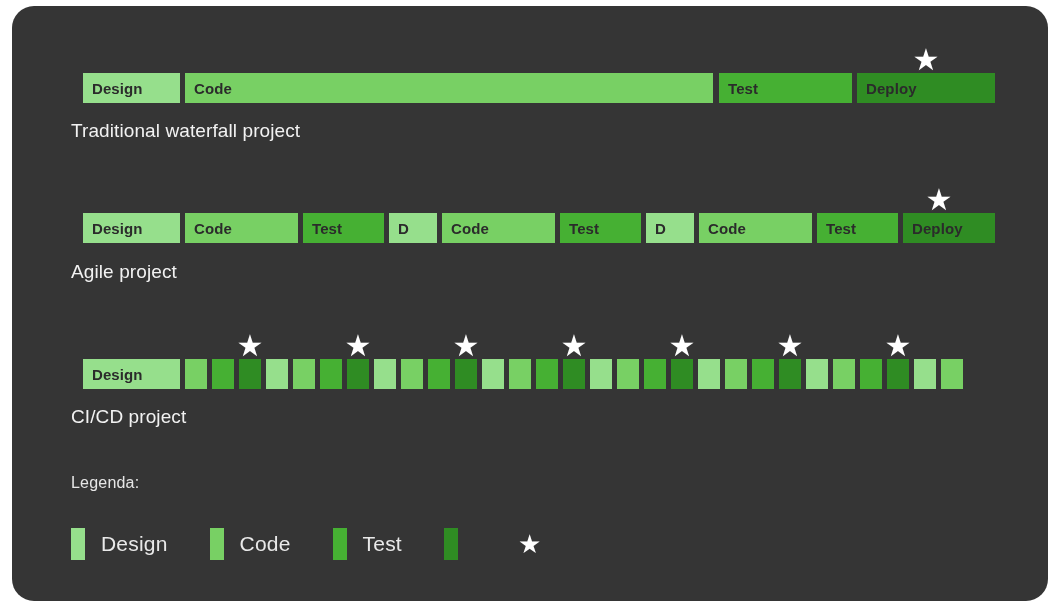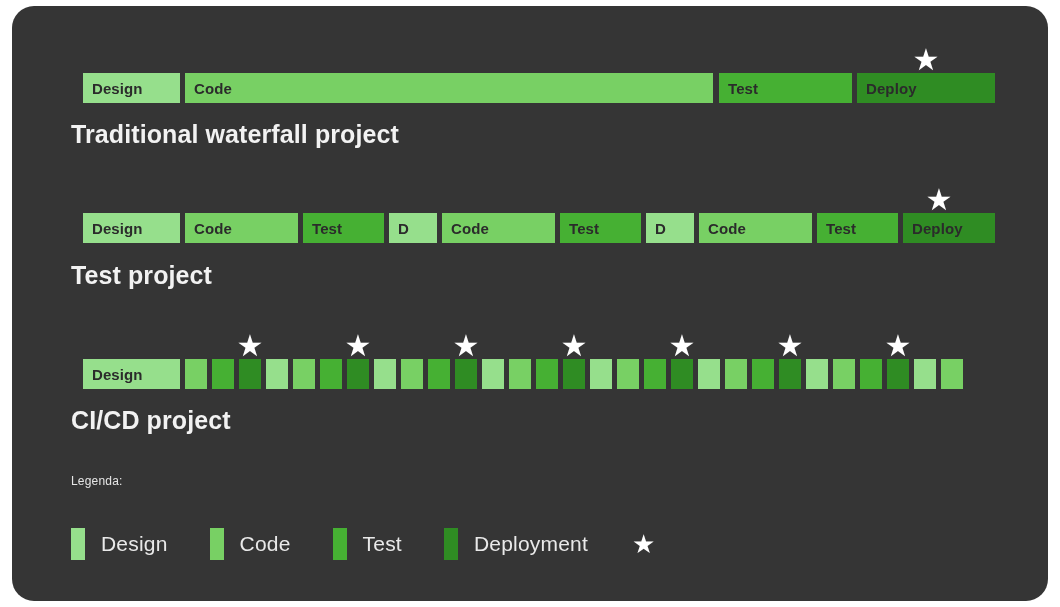--- a/index.html
+++ b/index.html
@@ -69,22 +69,22 @@
     font-size: 30px;
     line-height: 1;
     transform: translateX(-50%);
     user-select: none;
   }
 
   .row-title {
     position: absolute;
     left: 59px;
     color: #f2f2f2;
-    font-size: 25px;
-    font-weight: 700;
+    font-size: 19px;
+    font-weight: 400;
     white-space: nowrap;
     letter-spacing: 0.1px;
   }
 
   
   .cicd-track {
     position: absolute;
     left: 59px;
     height: 30px;
     width: 912px;
@@ -94,21 +94,21 @@
     top: 0;
     height: 30px;
   }
 
   
   .legend-title {
     position: absolute;
     left: 59px;
     top: 468px;
     color: #e6e6e6;
-    font-size: 12px;
+    font-size: 16px;
     letter-spacing: 0.2px;
   }
   .legend-row {
     position: absolute;
     left: 59px;
     top: 515px;
     display: flex;
     align-items: center;
     height: 46px;
   }
@@ -192,21 +192,21 @@
           <div class="seg" style="left: 746px; width: 81px; background: rgb(70, 176, 51);">
             <span class="seg-label">Test</span>
           </div>
           <div class="seg" style="left: 832px; width: 92px; background: rgb(47, 140, 35);">
             <span class="seg-label">Deploy</span>
           </div>
         </div>
       <div id="stars-agile">
           <div class="star" style="left: 927px; top: 179px;">★</div>
         </div>
-      <div class="row-title" style="top:255px;">Test project</div>
+      <div class="row-title" style="top:255px;">Agile project</div>
     </div>
 
     <div class="row" id="row-cicd" style="top:0;">
       <div class="cicd-track" id="track-cicd" style="top:353px;">
           <div class="seg" style="left: 12px; width: 97px; background: rgb(150, 223, 140);">
             <span class="seg-label">Design</span>
           </div>
           <div class="cicd-block" style="left: 114px; width: 22px; background: rgb(120, 208, 100);"></div>
           <div class="cicd-block" style="left: 141px; width: 22px; background: rgb(70, 176, 51);"></div>
           <div class="cicd-block" style="left: 168px; width: 22px; background: rgb(47, 140, 35);"></div>
@@ -258,21 +258,20 @@
         <div class="legend-item">
           <div class="legend-swatch" style="background: rgb(120, 208, 100);"></div>
           <div class="legend-label">Code</div>
         </div>
         <div class="legend-item">
           <div class="legend-swatch" style="background: rgb(70, 176, 51);"></div>
           <div class="legend-label">Test</div>
         </div>
         <div class="legend-item">
           <div class="legend-swatch" style="background: rgb(47, 140, 35);"></div>
-          <div class="legend-label">Deployment</div>
         </div>
         <div class="legend-item" style="margin-right: 0px;">
           <div class="legend-star">★</div>
         </div>
       </div>
 
   </div>
 </div>
 
 </body></html>

